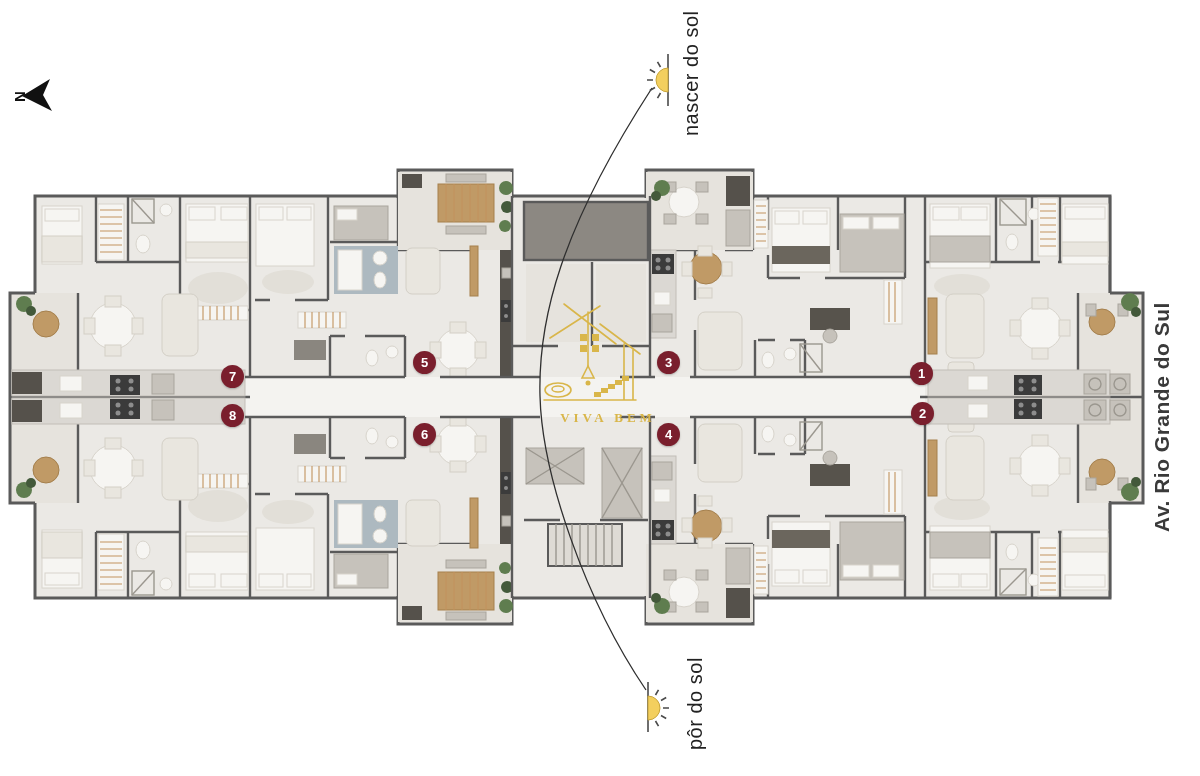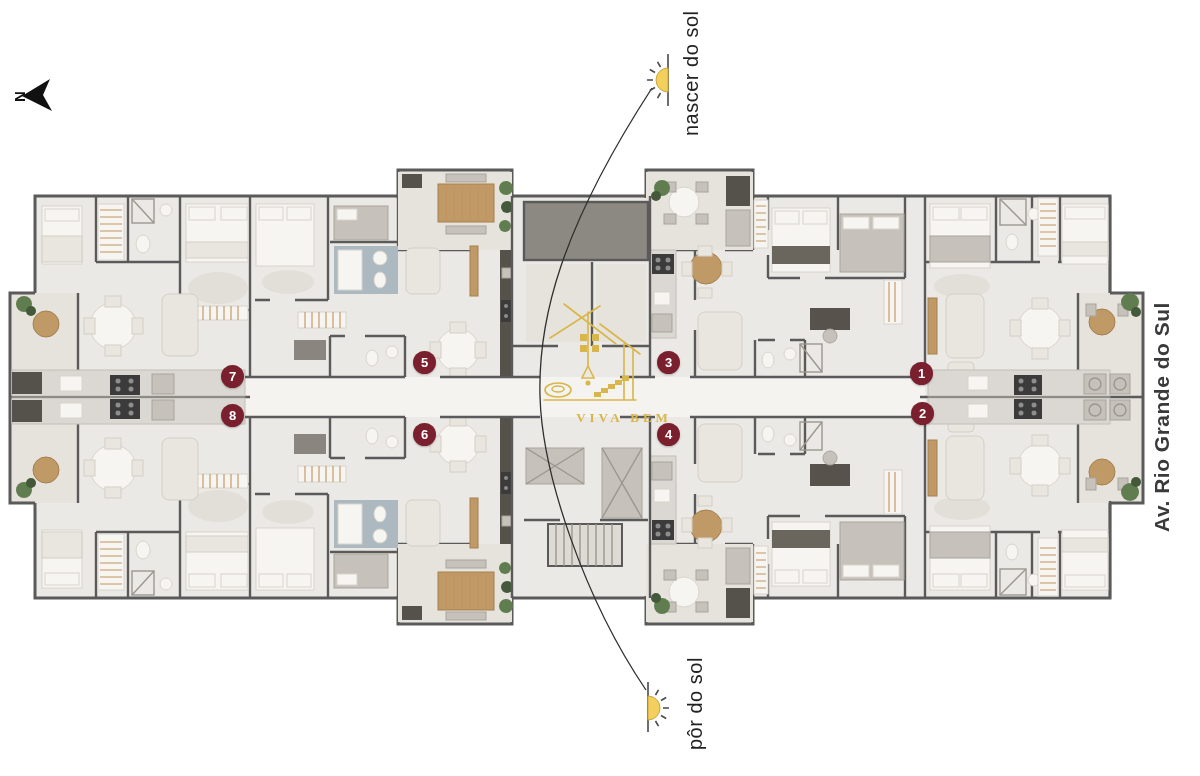--- a/index.html
+++ b/index.html
@@ -303,21 +303,21 @@
     <circle class="goldf" cx="52" cy="81" r="2.5"></circle>
     <path class="gold" d="M64,22 L104,52 M88,42 V98 M97,48 V98 M8,98 H100"></path>
     <rect class="goldf" x="58" y="90" width="7" height="5"></rect>
     <rect class="goldf" x="65" y="86" width="7" height="5"></rect>
     <rect class="goldf" x="72" y="82" width="7" height="5"></rect>
     <rect class="goldf" x="79" y="78" width="7" height="5"></rect>
     <rect class="goldf" x="86" y="74" width="7" height="5"></rect>
     <ellipse class="gold" cx="22" cy="88" rx="13" ry="7"></ellipse>
     <ellipse class="gold" cx="22" cy="87" rx="6" ry="3"></ellipse>
   </svg>
-  <div class="logotext" style="left:568px;top:410px;">VIVA BEM</div>
+  <div class="logotext" style="left:552px;top:410px;">VIVA BEM</div>
 
   <div class="badge" style="left:910px;top:362px;">1</div>
   <div class="badge" style="left:911px;top:402px;">2</div>
   <div class="badge" style="left:657px;top:351px;">3</div>
   <div class="badge" style="left:657px;top:423px;">4</div>
   <div class="badge" style="left:413px;top:351px;">5</div>
   <div class="badge" style="left:413px;top:423px;">6</div>
   <div class="badge" style="left:221px;top:365px;">7</div>
   <div class="badge" style="left:221px;top:404px;">8</div>
 

